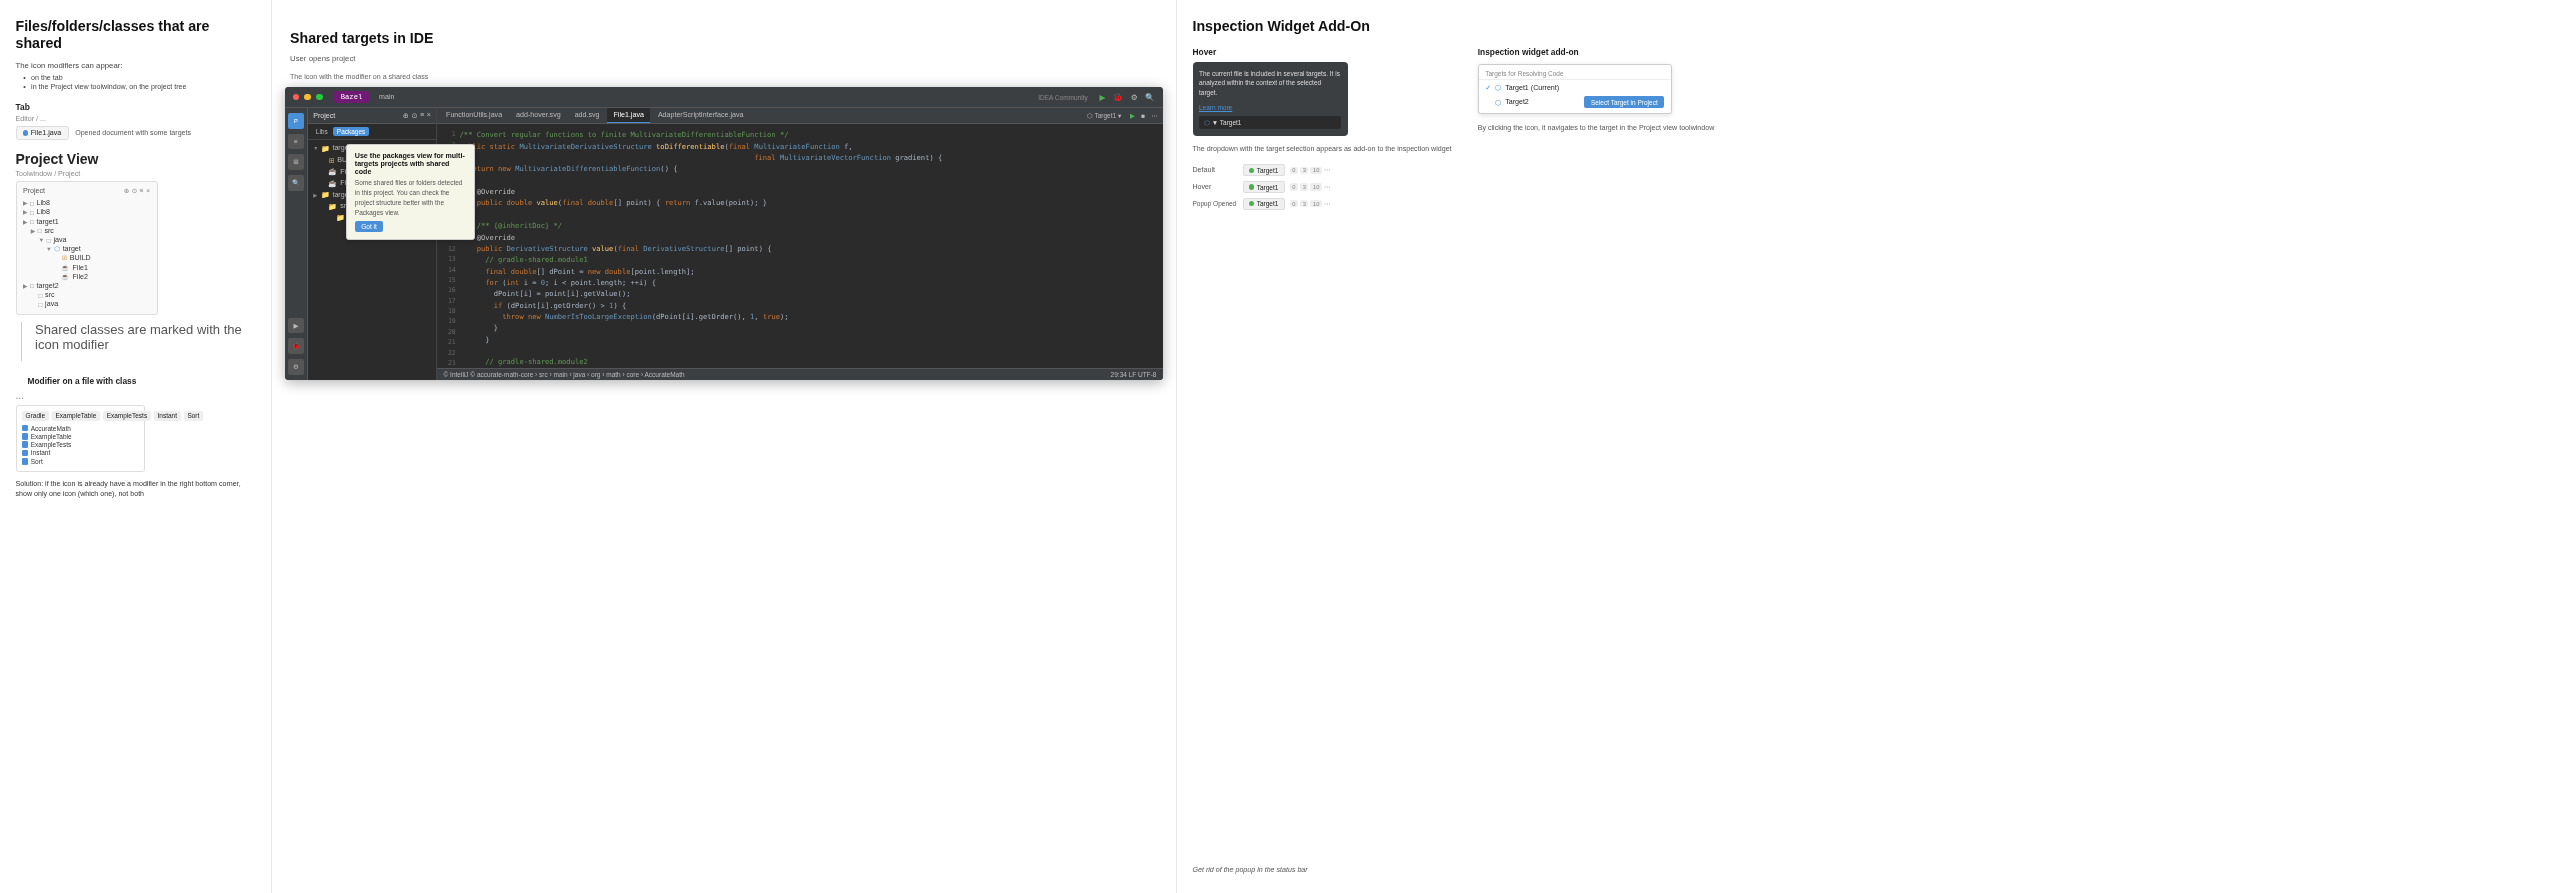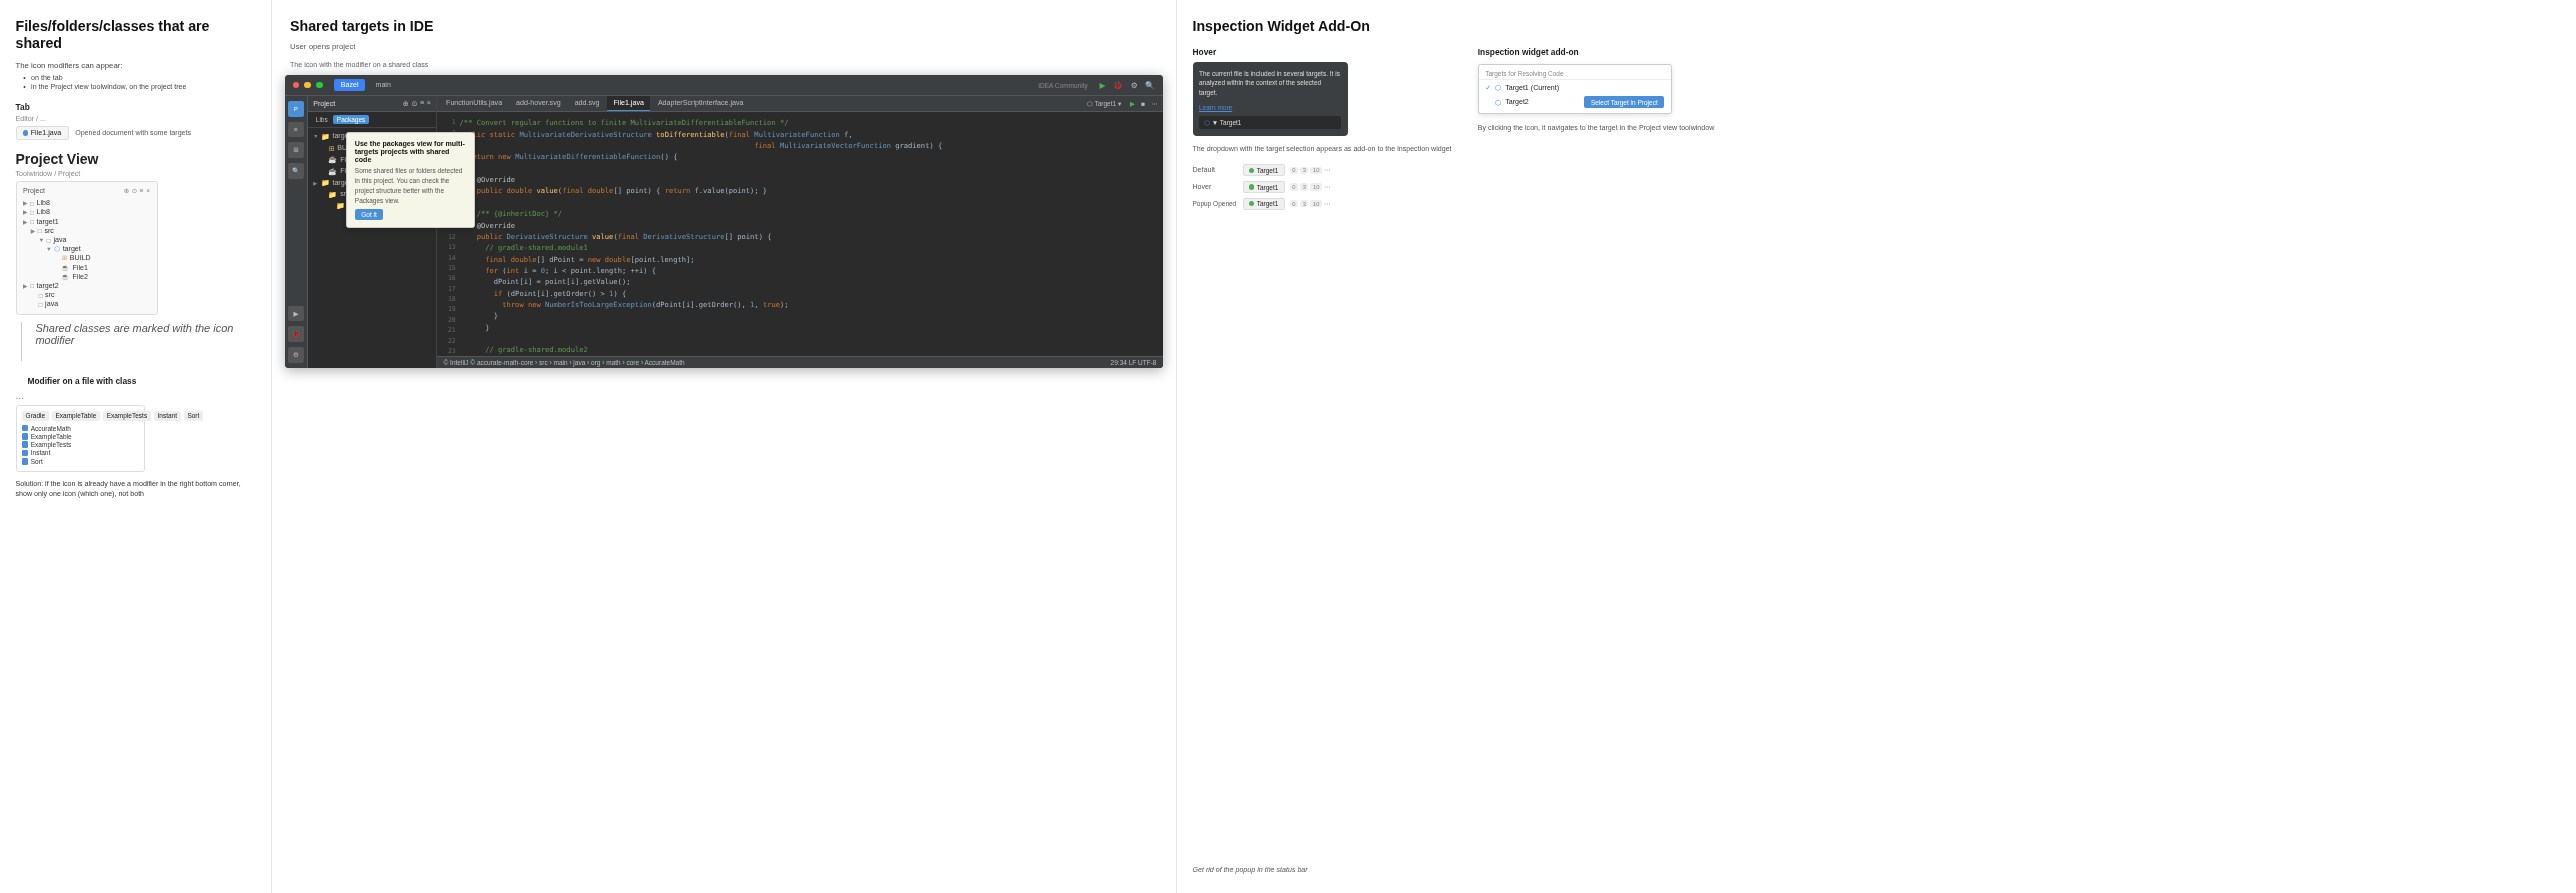--- a/index.html
+++ b/index.html
@@ -72,23 +72,22 @@
     .tree-toolbar { display: flex; gap: 2.6px; }
     .tree-toolbar span { font-size: 6.5px; color: #888; cursor: pointer; }
     .tree-item { display: flex; align-items: center; gap: 2.6px; padding: 0.6px 0; }
     .tree-item.indent1 { padding-left: 7.8px; }
     .tree-item.indent2 { padding-left: 15.5px; }
     .tree-item.indent3 { padding-left: 23px; }
     .tree-item.indent4 { padding-left: 31px; }
     .tree-arrow { font-size: 5.8px; color: #888; }
 
     .marked-label {
-      font-size: 11px; color: #555;
+      font-size: 13px; color: #555;
       margin-left: 5.2px;
-      font-style: italic;
     }
 
     
     .mod-label { font-size: 8.4px; font-weight: 600; margin: 11.6px 0 3.9px 0; color: #222; }
     .code-dots { font-size: 10.3px; color: #888; margin-bottom: 3.9px; }
     .file-preview {
       background: #fff;
       border: 0.6px solid #ddd;
       border-radius: 2.6px;
       padding: 5.2px;
@@ -99,21 +98,21 @@
     .fp-tab { font-size: 6.5px; background: #eee; border-radius: 1.9px; padding: 1.3px 3.9px; }
     .fp-item { display: flex; align-items: center; gap: 2.6px; font-size: 6.5px; color: #333; margin: 1.3px 0; }
     .fp-icon-blue { width: 6.5px; height: 6.5px; background: #4a90d9; border-radius: 1.3px; display: inline-block; }
     .solution-box { font-size: 7.1px; color: #333; line-height: 1.5; }
     .solution-box strong { font-weight: 400; }
 
     
     .ide-section {
       width: 905px;
       min-width: 905px;
-      padding: 18px 0;
+      padding: 30px 0;
       border-right: 0.6px solid #e8e8e8;
     }
     .ide-title {
       font-size: 14.2px; font-weight: 700; color: #111;
       padding: 0 18px; margin-bottom: 7.8px;
     }
     .ide-sub { font-size: 7.8px; color: #555; padding: 0 18px; margin-bottom: 10px; }
 
     
     .ide-window {
@@ -479,21 +478,21 @@
   <p class="ide-sub">User opens project</p>
   <p style="font-size:7.1px; color:#666; padding: 0 18px; margin-bottom:6.5px;">The icon with the modifier on a shared class</p>
 
   <div class="ide-window">
 
     <div class="ide-titlebar">
       <span class="ide-dot red"></span>
       <span class="ide-dot yellow"></span>
       <span class="ide-dot green"></span>
       <div style="flex:1; display:flex; align-items:center; gap:3.9px; margin-left:6.5px; font-size:7.1px; color:#bbb;">
-        <span style="background:#3b82f6; color:#fff; padding:1.9px 6.5px; border-radius:1.9px;">Bazel</span>
+        <span style="background:#701a75; color:#fff; padding:1.9px 6.5px; border-radius:1.9px;font-family:Liberation Mono, monospace;">Bazel</span>
         <span style="padding:1.9px 6.5px;">main</span>
       </div>
       <span style="font-size:6.5px; color:#888; margin-right:6.5px;">IDEA Community</span>
       <span style="font-size:7.8px; color:#4caf50;">▶</span>
       <span style="font-size:7.8px; color:#bbb; margin-left:2.6px;">🐞</span>
       <span style="font-size:7.8px; color:#bbb; margin-left:2.6px;">⚙</span>
       <span style="font-size:7.8px; color:#bbb; margin-left:2.6px;">🔍</span>
     </div>
 
     <div class="ide-body">

